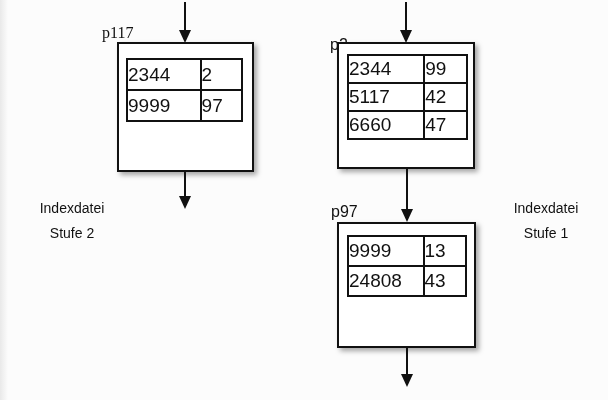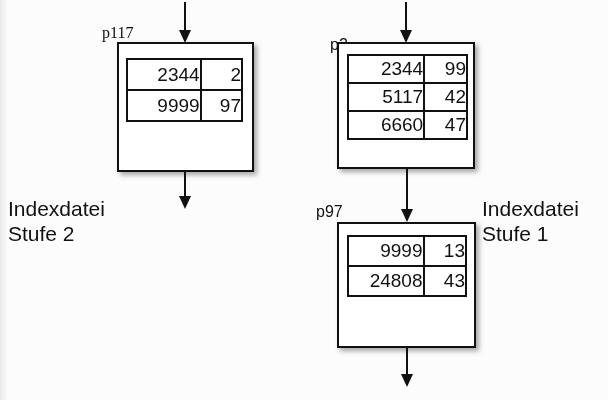--- a/index.html
+++ b/index.html
@@ -34,30 +34,30 @@
     line-height: 18px;
     white-space: nowrap;
   }
   table.kv {
     position: absolute;
     border-collapse: collapse;
     table-layout: fixed;
   }
   table.kv td {
     border: 2px solid #111;
-    text-align: right;
+    text-align: left;
     vertical-align: middle;
     font-size: 19px;
     padding: 0;
   }
   .caption {
     position: absolute;
     width: 128px;
-    text-align: left;
-    font-size: 21px;
+    text-align: center;
+    font-size: 14px;
     line-height: 25px;
   }
   .arrow-line {
     position: absolute;
     width: 2px;
     background: #111;
   }
   .arrow-head {
     position: absolute;
     width: 0; height: 0;
@@ -129,21 +129,21 @@
       </tr>
     </tbody>
       </table>
   </div>
 
   <div>
     <div class="arrow-line" style="left:406px; top:169px; height:41px;"></div>
     <div class="arrow-head" style="left:401px; top:209px;"></div>
   </div>
 
-  <div class="node-label" style="left:316px; top:203px;text-align:right;">p97</div>
+  <div class="node-label" style="left:331px; top:203px;text-align:right;">p97</div>
   <div class="node-box" style="left:337px; top:222px; width:139px; height:126px;">
     <table class="kv" style="left:8px; top:11px; width:120px; height:62px;">
       <colgroup>
           <col style="width:64%">
           <col style="width:36%">
         </colgroup>
       <tbody>
           <tr>
         <td>9999</td>
         <td>13</td>

